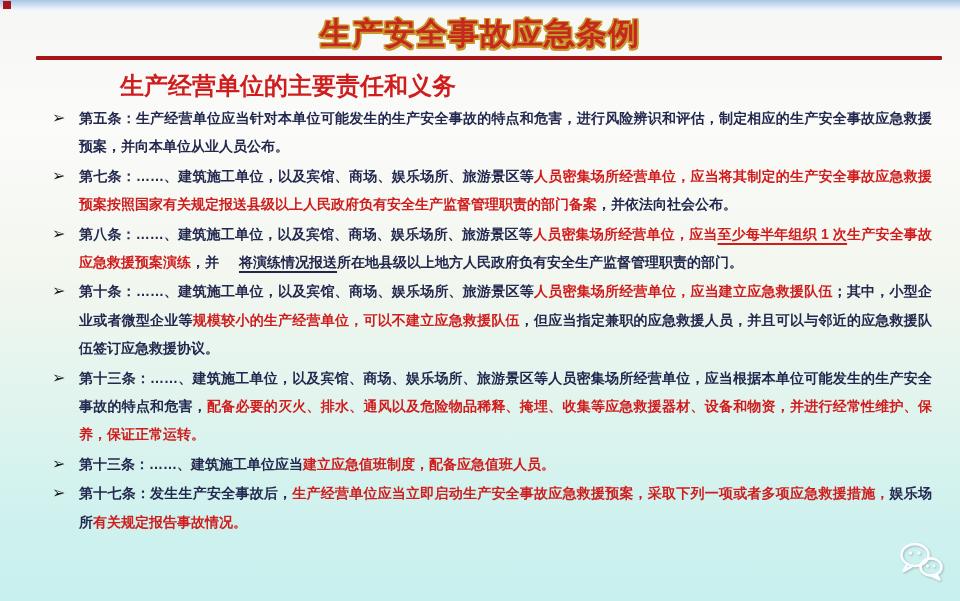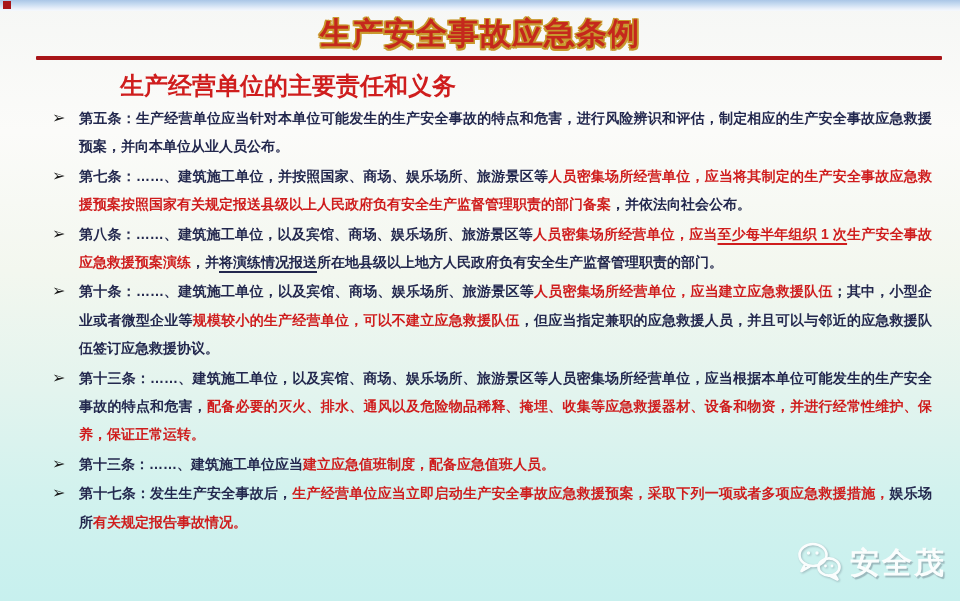--- a/index.html
+++ b/index.html
@@ -18,21 +18,21 @@
   .divider{position:absolute;left:36px;top:56px;width:906px;height:4px;background:var(--divider,#a81518);border-radius:1px;}
   .subtitle{position:absolute;left:120px;top:70px;font-size:24px;font-weight:bold;color:var(--red,#cf1d1d);}
   .bullets{position:absolute;left:52px;top:104px;width:880px;}
   .bullet{display:flex;align-items:flex-start;margin-bottom:1px;}
   .marker{flex:0 0 27px;font-size:16px;line-height:28.4px;color:#1a1a1a;}
   .btext{flex:1;font-size:14px;line-height:28.4px;font-weight:bold;
     text-align:justify;word-break:break-all;color:var(--navy,#23284e);}
   .seg-navy{color:var(--navy,#23284e);}
   .seg-red{color:var(--red,#cf1d1d);}
   .seg-red-u{color:var(--red,#cf1d1d);text-decoration:underline;text-decoration-thickness:2px;text-underline-offset:4px;}
-  .seg-navy-u{color:var(--navy,#23284e);text-decoration:underline;text-decoration-thickness:2px;text-underline-offset:4px;}
+  .seg-navy-u{color:var(--navy,#23284e);text-decoration:underline;text-decoration-thickness:2px;text-underline-offset:4px;margin-left:20px;}
   .watermark{position:absolute;right:14px;bottom:14px;display:flex;align-items:center;gap:6px;opacity:.92;}
   .wm-icon{filter:drop-shadow(1px 1px 1px rgba(110,130,140,.55));}
   .wm-text{font-size:30px;font-weight:bold;color:#ffffff;letter-spacing:2px;
     text-shadow:1.5px 1.5px 1px rgba(110,130,140,.55);}
 </style>
 </head>
 <body>
 
 <div class="slide">
   <div class="top-strip"></div>
@@ -42,21 +42,21 @@
   <div class="divider"></div>
   <div class="subtitle">生产经营单位的主要责任和义务</div>
 
   <div class="bullets">
       <div class="bullet">
         <span class="marker">➢</span>
         <span class="btext"><span class="seg-navy">第五条：生产经营单位应当针对本单位可能发生的生产安全事故的特点和危害，进行风险辨识和评估，制定相应的生产安全事故应急救援预案，并向本单位从业人员公布。</span></span>
       </div>
       <div class="bullet">
         <span class="marker">➢</span>
-        <span class="btext"><span class="seg-navy">第七条：……、建筑施工单位，并按照国家、商场、娱乐场所、旅游景区等</span><span class="seg-red">人员密集场所经营单位，应当将其制定的生产安全事故应急救援预案按照国家有关规定报送县级以上人民政府负有安全生产监督管理职责的部门备案</span><span class="seg-navy">，并依法向社会公布。</span></span>
+        <span class="btext"><span class="seg-navy">第七条：……、建筑施工单位，以及宾馆、商场、娱乐场所、旅游景区等</span><span class="seg-red">人员密集场所经营单位，应当将其制定的生产安全事故应急救援预案按照国家有关规定报送县级以上人民政府负有安全生产监督管理职责的部门备案</span><span class="seg-navy">，并依法向社会公布。</span></span>
       </div>
       <div class="bullet">
         <span class="marker">➢</span>
         <span class="btext"><span class="seg-navy">第八条：……、建筑施工单位，以及宾馆、商场、娱乐场所、旅游景区等</span><span class="seg-red">人员密集场所经营单位，应当</span><span class="seg-red-u">至少每半年组织 1 次</span><span class="seg-red">生产安全事故应急救援预案演练</span><span class="seg-navy">，并</span><span class="seg-navy-u">将演练情况报送</span><span class="seg-navy">所在地县级以上地方人民政府负有安全生产监督管理职责的部门。</span></span>
       </div>
       <div class="bullet">
         <span class="marker">➢</span>
         <span class="btext"><span class="seg-navy">第十条：……、建筑施工单位，以及宾馆、商场、娱乐场所、旅游景区等</span><span class="seg-red">人员密集场所经营单位，应当建立应急救援队伍</span><span class="seg-navy">；其中，小型企业或者微型企业等</span><span class="seg-red">规模较小的生产经营单位，可以不建立应急救援队伍</span><span class="seg-navy">，但应当指定兼职的应急救援人员，并且可以与邻近的应急救援队伍签订应急救援协议。</span></span>
       </div>
       <div class="bullet">
@@ -83,15 +83,14 @@
           <path d="M40.5 35.5 L43.5 40.5 L35.5 36.5"></path>
         </g>
         <g fill="#ffffff">
           <circle cx="14.5" cy="14" r="1.7"></circle>
             <circle cx="23" cy="14" r="1.7"></circle>
           <circle cx="31.5" cy="27" r="1.4"></circle>
             <circle cx="38" cy="27" r="1.4"></circle>
         </g>
       </svg>
     </span>
-    <span class="wm-text">安全茂</span>
   </div>
 </div>
 
 </body></html>

